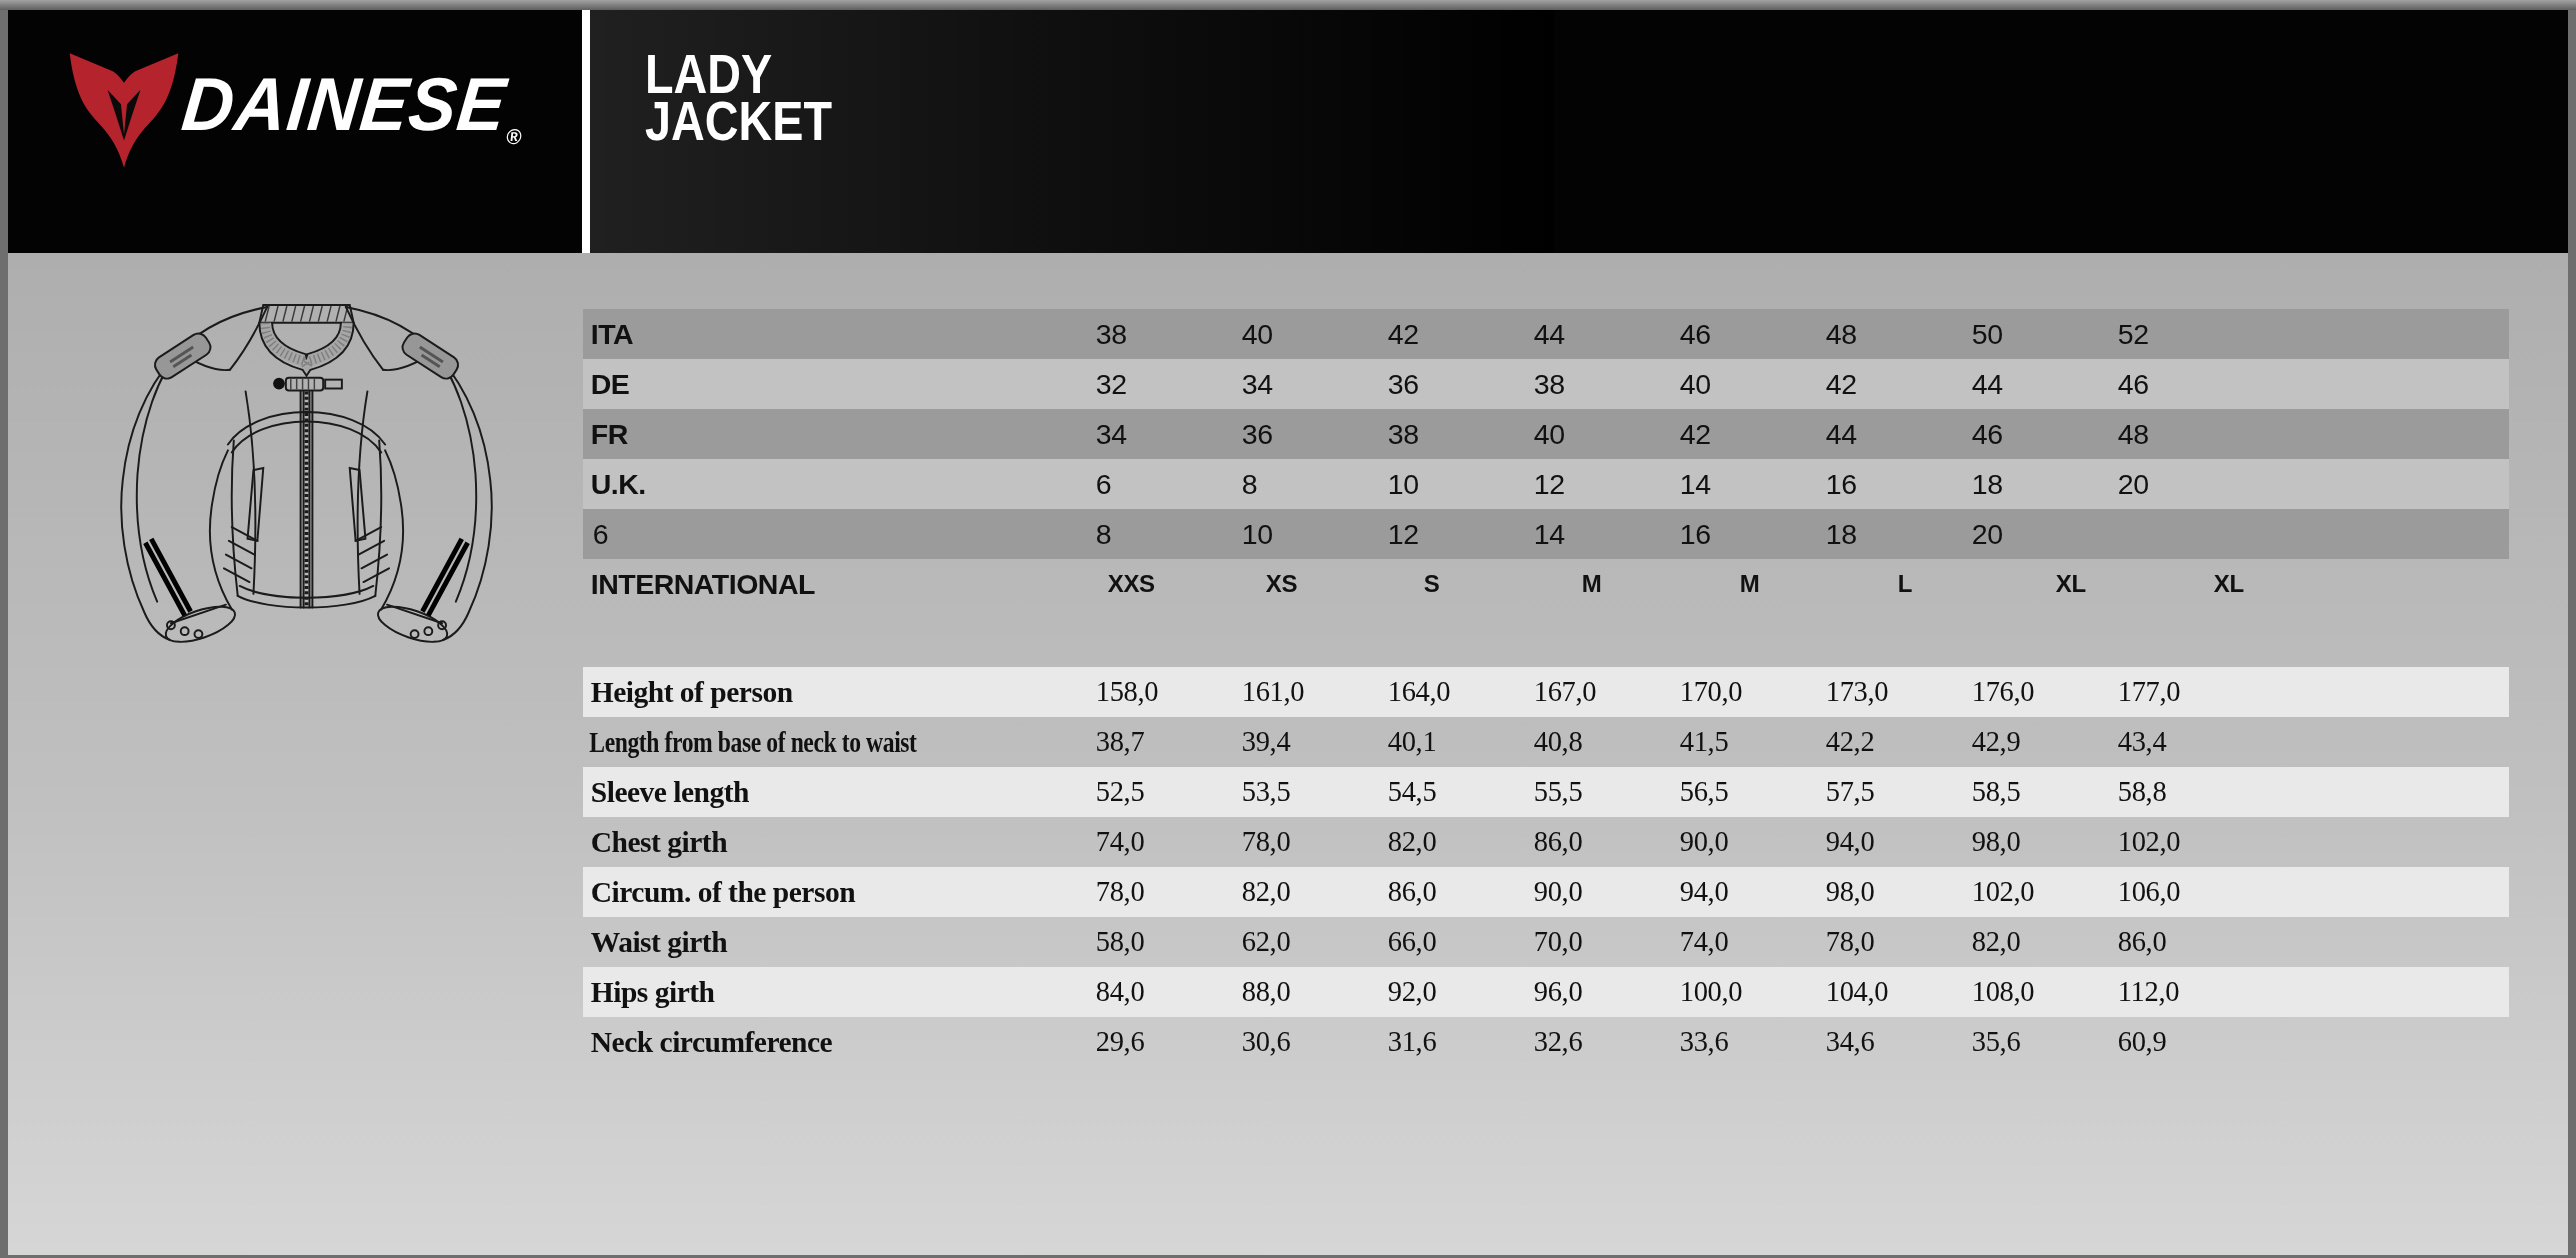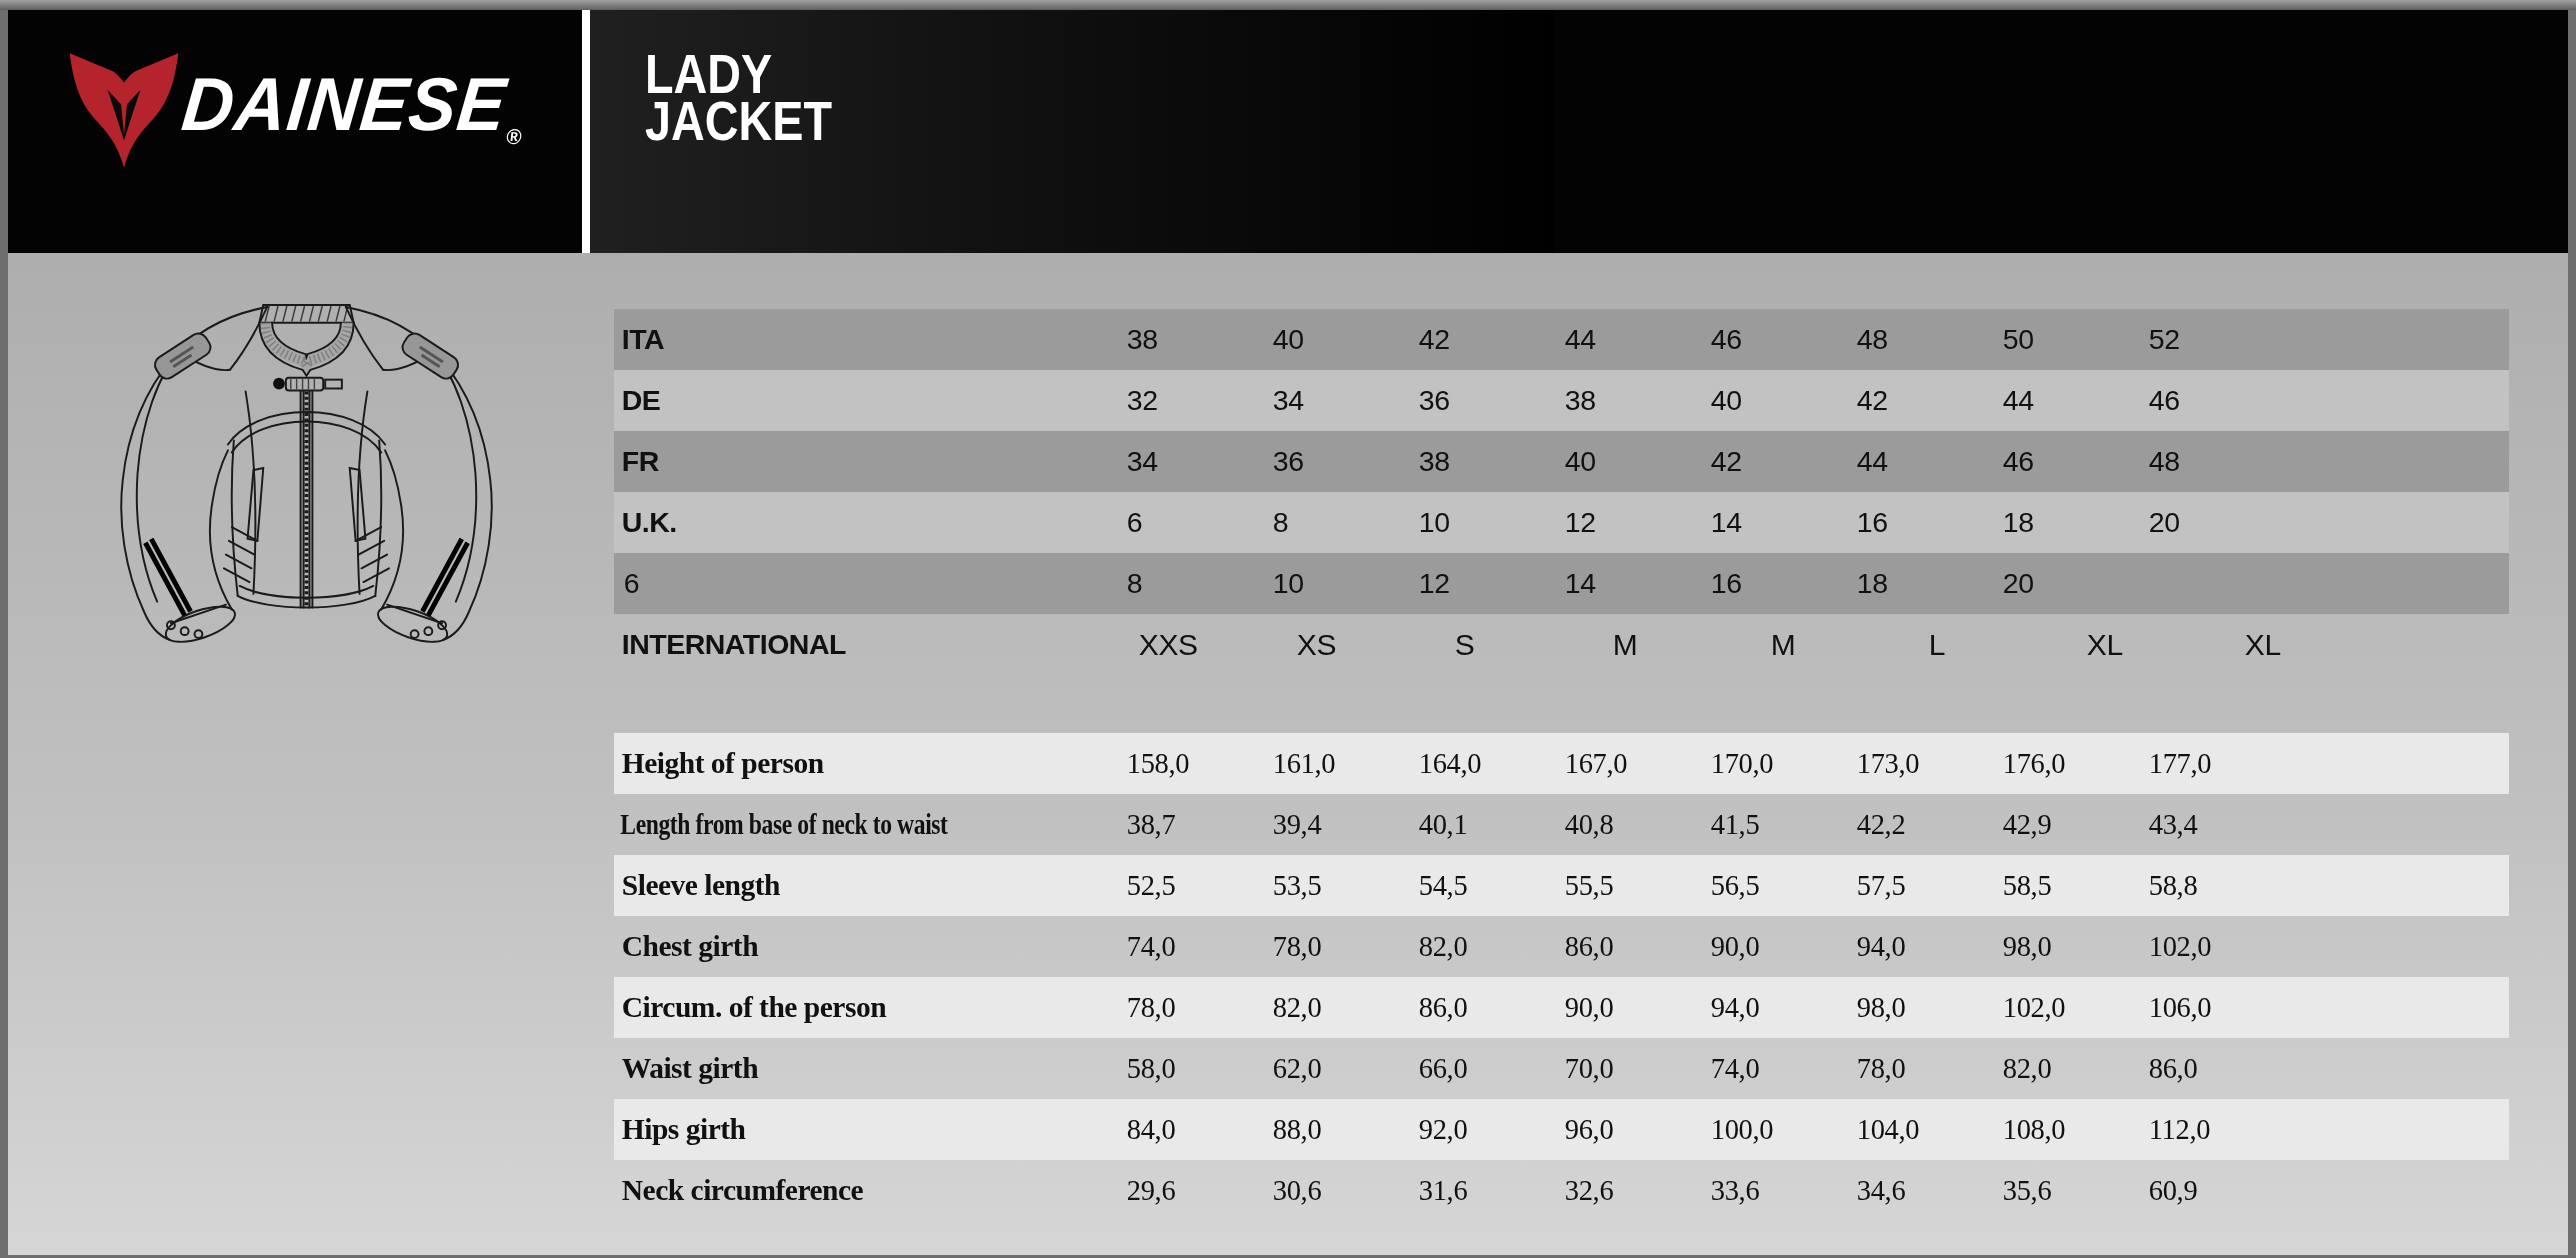--- a/index.html
+++ b/index.html
@@ -19,31 +19,31 @@
   .hdr-divider{position:absolute;left:574px;top:0;width:7.9px;height:100%;background:#ffffff;}
   .title{position:absolute;left:637px;top:41px;color:#fff;font-weight:700;font-size:55px;
     line-height:47px;letter-spacing:0;transform:scaleX(.85);transform-origin:left top;white-space:nowrap;}
   
   .content{position:absolute;top:253px;left:7.9px;right:7.9px;bottom:3.9px;
     background:linear-gradient(180deg,#aeaeae 0%,#c0c0c0 55%,#d6d6d6 100%);}
   .jacket{position:absolute;left:102px;top:32px;width:393px;height:374px;}
   .tables{position:absolute;left:575px;top:56px;width:1926px;}
   .table{width:1926px;}
   .measure-table{margin-top:58px;font-family:Liberation Serif, serif;}
-  .trow{display:grid;grid-template-columns:503px repeat(8,146px) 1fr;height:61px;align-items:center;color:#111;margin-left:31px;}
+  .trow{display:grid;grid-template-columns:503px repeat(8,146px) 1fr;height:50px;align-items:center;color:#111;}
   .trow.dark{background:#9b9b9b;}
   .trow.light{background:#c2c2c2;}
   .trow.white{background:#e9e9e9;}
   .trow.plain{background:transparent;}
   .trow.intl{background:transparent;gap:12px;}
   .tlabel{padding-left:7.9px;font-weight:700;font-size:28.5px;letter-spacing:-0.5px;white-space:nowrap;}
   .measure-table .tlabel{font-size:29.5px;}
   .tlabel.squeeze{transform:scaleX(.8);transform-origin:left center;}
   .tcell{padding-left:9.8px;font-size:28.5px;font-weight:400;letter-spacing:-0.3px;white-space:nowrap;}
-  .intl .tcell{font-weight:400;font-size:30px;}
+  .intl .tcell{font-weight:700;font-size:24px;}
   .tfill{height:100%;}
   svg .ln{fill:none;stroke:#1b1b1b;stroke-width:2;stroke-linecap:round;}
   svg .blk{stroke:#000;stroke-width:5;fill:none;}
 </style>
 </head>
 <body>
 
 <div class="page">
   <div class="top-strip"></div>
 

